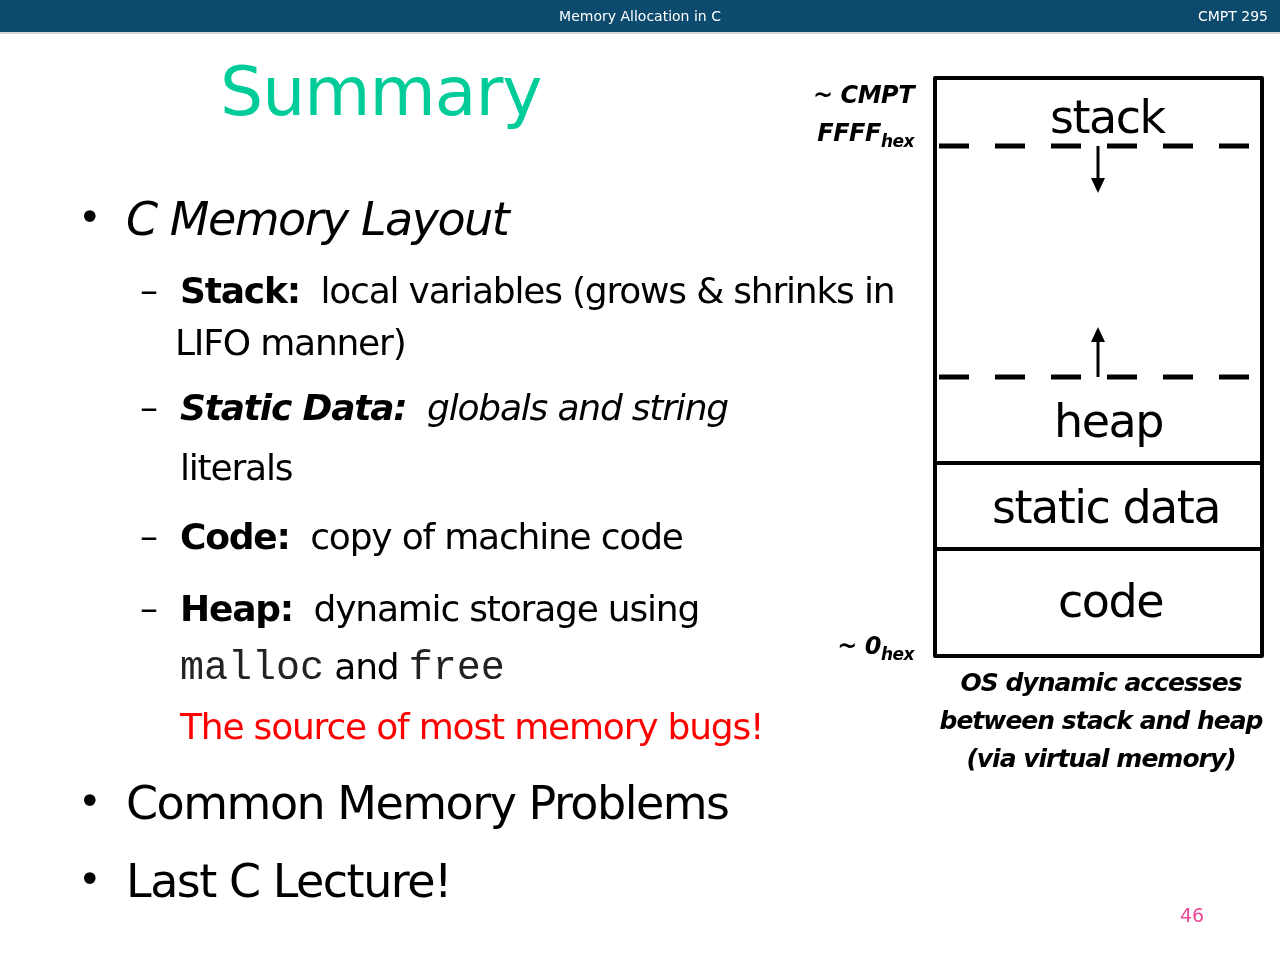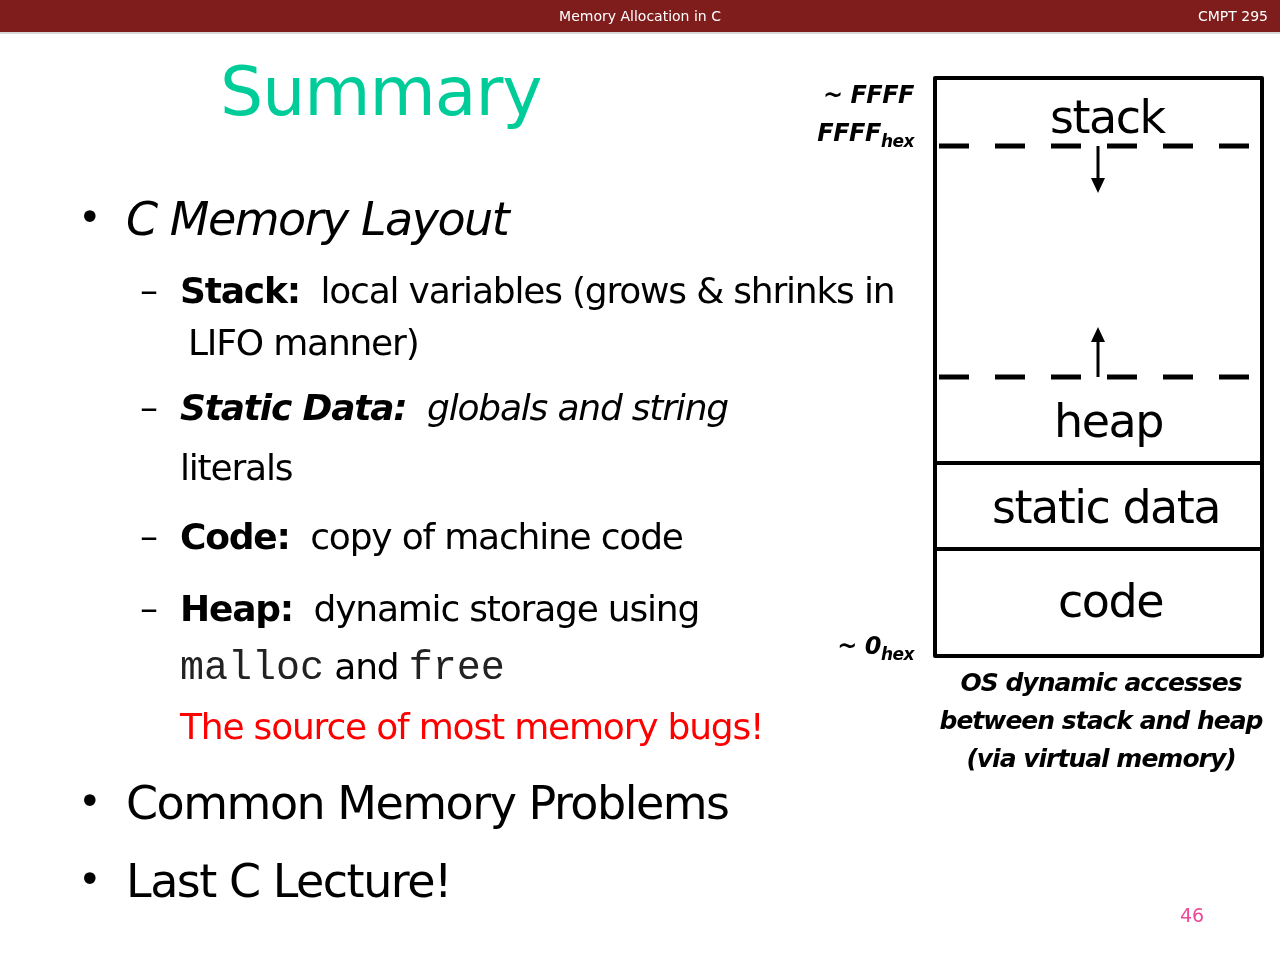--- a/index.html
+++ b/index.html
@@ -2,21 +2,21 @@
 <html><head>
 <meta charset="utf-8">
 <style>
   html, body { margin: 0; padding: 0; }
   body {
     width: 1280px; height: 960px; position: relative; overflow: hidden;
     background: #ffffff; font-family: "Liberation Sans", sans-serif; color: #000;
   }
   .topbar {
     position: absolute; left: 0; top: 0; width: 1280px; height: 32px;
-    background: #7f1d1d; color: #fff; font-family: "DejaVu Sans", sans-serif;
+    background: #0c4a6e; color: #fff; font-family: "DejaVu Sans", sans-serif;
     font-size: 14px;
   }
   .topbar .center { position: absolute; left: 0; right: 0; top: 8px; text-align: center; }
   .topbar .right { position: absolute; right: 12px; top: 8px; }
   .topbar-shadow { position:absolute; left:0; top:32px; width:1280px; height:2px; background:#d8d8d8; }
 
   .title {
     position: absolute; left: 220px; top: 52px; font-size: 68px; color: #00cc99;
     font-family: "DejaVu Sans", sans-serif; letter-spacing: -1px; font-weight: normal;
   }
@@ -52,21 +52,21 @@
 <div class="title">Summary</div>
 
 <div class="bullet" style="left:78px; top:194px;">•</div>
 <div class="l1" style="left:126px; top:192px;font-style:italic;">C Memory Layout</div>
 
 <div class="dash" style="left:140px; top:270px;">–</div>
 <div class="l2" style="left:180px; top:270px;">
   <b>Stack:</b>&nbsp;
   <span>local variables (grows &amp; shrinks in</span>
 </div>
-<div class="l2" style="left:188px; top:322px;">LIFO manner)</div>
+<div class="l2" style="left:175px; top:322px;">LIFO manner)</div>
 
 <div class="dash" style="left:140px; top:387px;">–</div>
 <div class="l2" style="left:180px; top:387px;font-style:italic;">
   <b>Static Data:</b>&nbsp;
   <span>globals and string</span>
 </div>
 <div class="l2" style="left:180px; top:447px;">literals</div>
 
 <div class="dash" style="left:140px; top:516px;">–</div>
 <div class="l2" style="left:180px; top:516px;">
@@ -85,21 +85,21 @@
   <span class="mono">free</span>
 </div>
 <div class="l2 red" style="left:180px; top:706px;">The source of most memory bugs!</div>
 
 <div class="bullet" style="left:78px; top:778px;">•</div>
 <div class="l1" style="left:126px; top:776px;">Common Memory Problems</div>
 <div class="bullet" style="left:78px; top:856px;">•</div>
 <div class="l1" style="left:126px; top:854px;">Last C Lecture!</div>
 
 <div class="addr" style="left:800px; top:76px; width:114px; line-height:38px;">
-  <div>~ FFFF</div>
+  <div>~ CMPT</div>
   <div><span>FFFF</span><sub>hex</sub></div>
 </div>
 <div class="addr" style="left:800px; top:632px; width:114px;">
   <span>~ 0</span><sub>hex</sub>
 </div>
 
 <svg class="diagram" width="1280" height="960">
   <rect x="935" y="78" width="327" height="578" fill="none" stroke="#000" stroke-width="4" stroke-linejoin="round"></rect>
   <line x1="935" y1="146" x2="1262" y2="146" stroke="#000" stroke-width="5" stroke-dasharray="30 26" stroke-dashoffset="-4"></line>
   <line x1="935" y1="377" x2="1262" y2="377" stroke="#000" stroke-width="5" stroke-dasharray="30 26" stroke-dashoffset="-4"></line>

